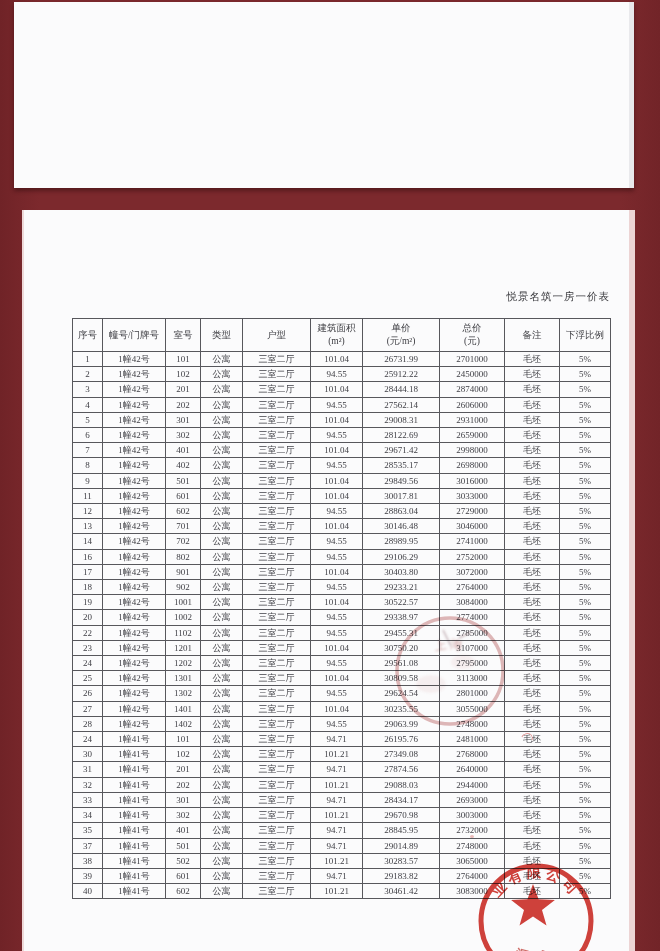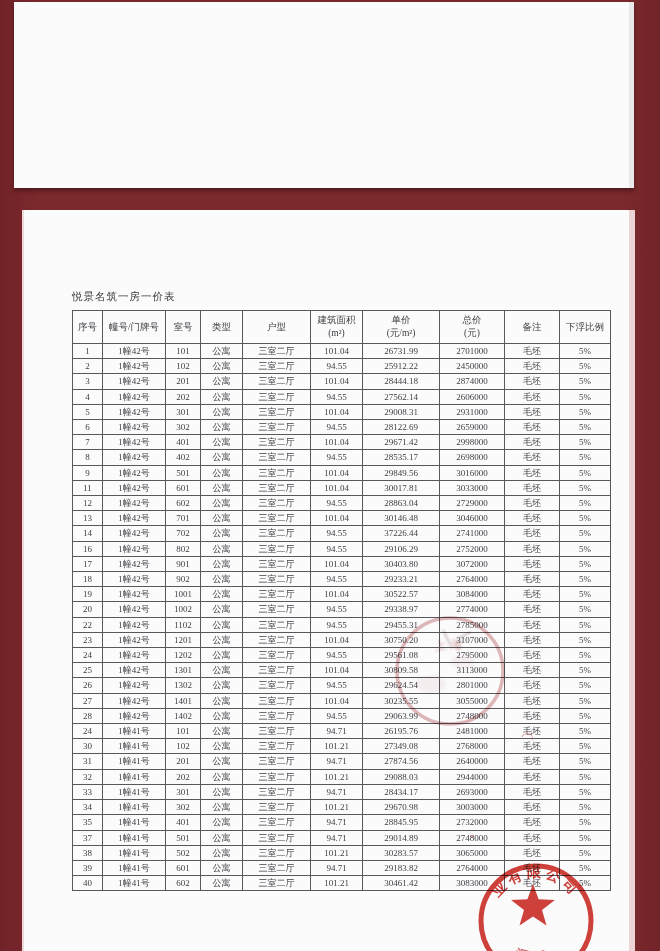--- a/index.html
+++ b/index.html
@@ -14,34 +14,34 @@
     border-right:5px solid #e9e9ec;
     box-shadow:0 3px 4px rgba(40,8,10,.45);
   }
   .page-cur{
     left:22px;top:210px;width:605px;height:741px;
     border-left:2px solid #eed9d9;border-right:6px solid #ecd4d4;
     overflow:hidden;
   }
   .doc-title{
     position:absolute;top:80px;left:48px;width:538px;
-    text-align:left;font-size:10.5px;letter-spacing:1px;
+    text-align:right;font-size:10.5px;letter-spacing:1px;
     color:#3a3a3e;white-space:nowrap;
   }
   table.price{
     position:absolute;top:100px;left:48px;
     border-collapse:collapse;table-layout:fixed;width:538px;
     color:#404046;
   }
   table.price th,table.price td{
     border:1px solid #57575c;
     padding:0 1px;text-align:center;overflow:hidden;
     font-weight:normal;
   }
-  table.price{border:1.5px solid #4b4b50;}
+  table.price{border:1.5px solid #4b4b50;margin-top:8px;}
   table.price th{
     font-size:9.5px;line-height:1.35;height:32px;
     white-space:pre-line;vertical-align:middle;color:#3c3c41;
   }
   table.price td{
     font-size:9px;height:14.2px;line-height:14.2px;white-space:nowrap;
   }
   .stamp{position:absolute;mix-blend-mode:multiply;pointer-events:none;}
   .stamp-faded{left:361px;top:396px;opacity:.85;}
   .stamp-company{left:437px;top:636px;opacity:.92;}
@@ -240,21 +240,21 @@
           <td>毛坯</td>
           <td>5%</td>
         </tr>
         <tr>
           <td>14</td>
           <td>1幢42号</td>
           <td>702</td>
           <td>公寓</td>
           <td>三室二厅</td>
           <td>94.55</td>
-          <td>37226.44</td>
+          <td>28989.95</td>
           <td>2741000</td>
           <td>毛坯</td>
           <td>5%</td>
         </tr>
         <tr>
           <td>16</td>
           <td>1幢42号</td>
           <td>802</td>
           <td>公寓</td>
           <td>三室二厅</td>

